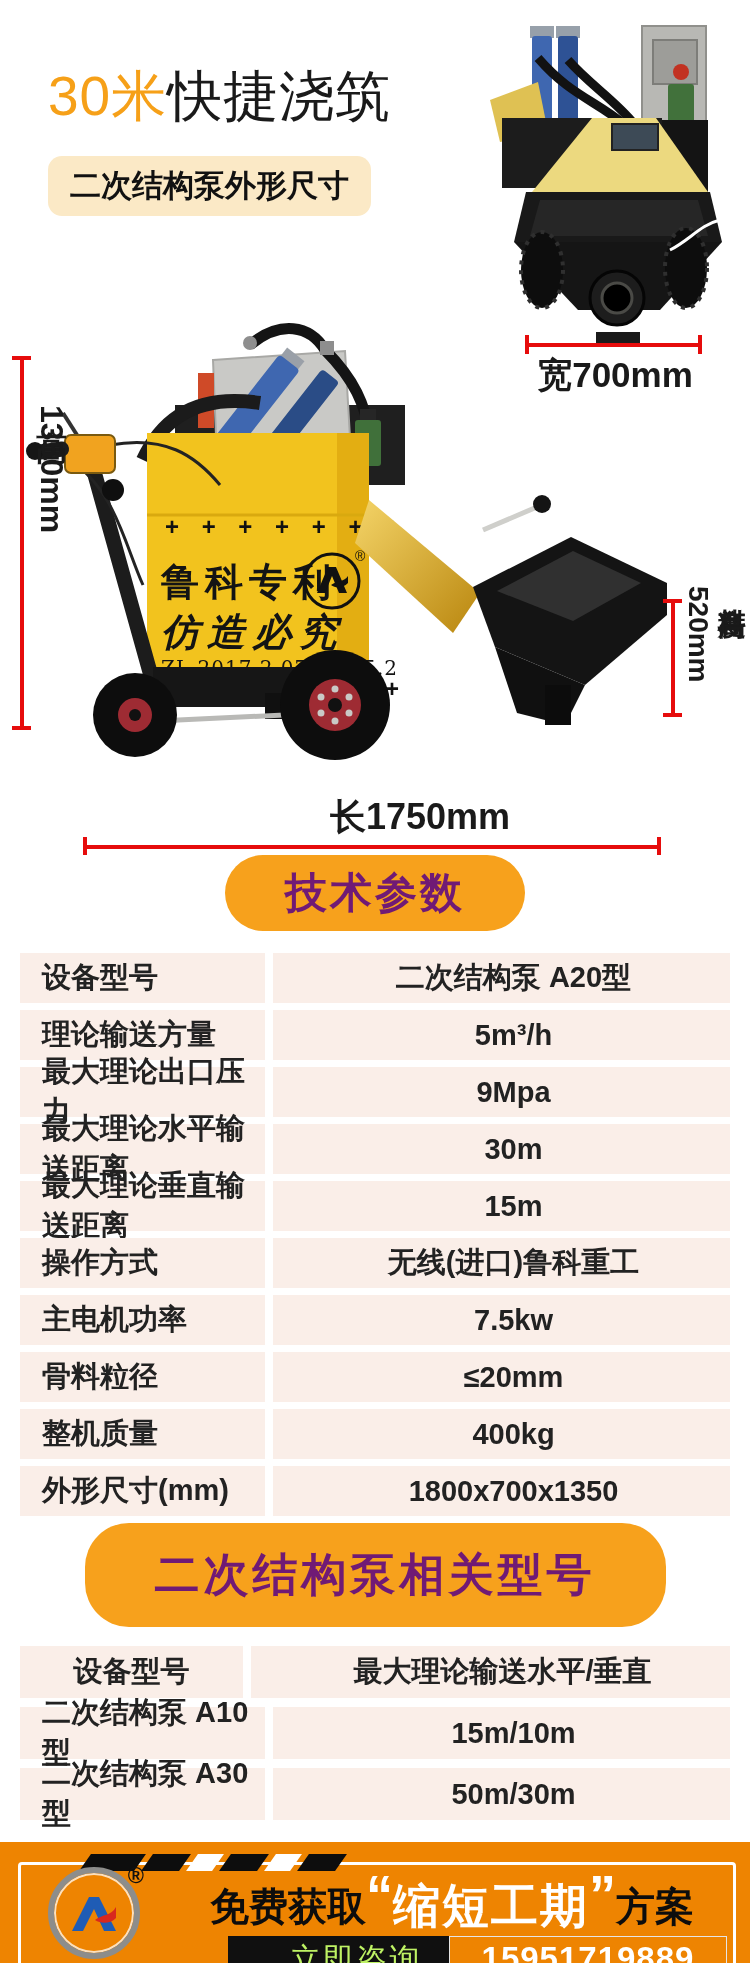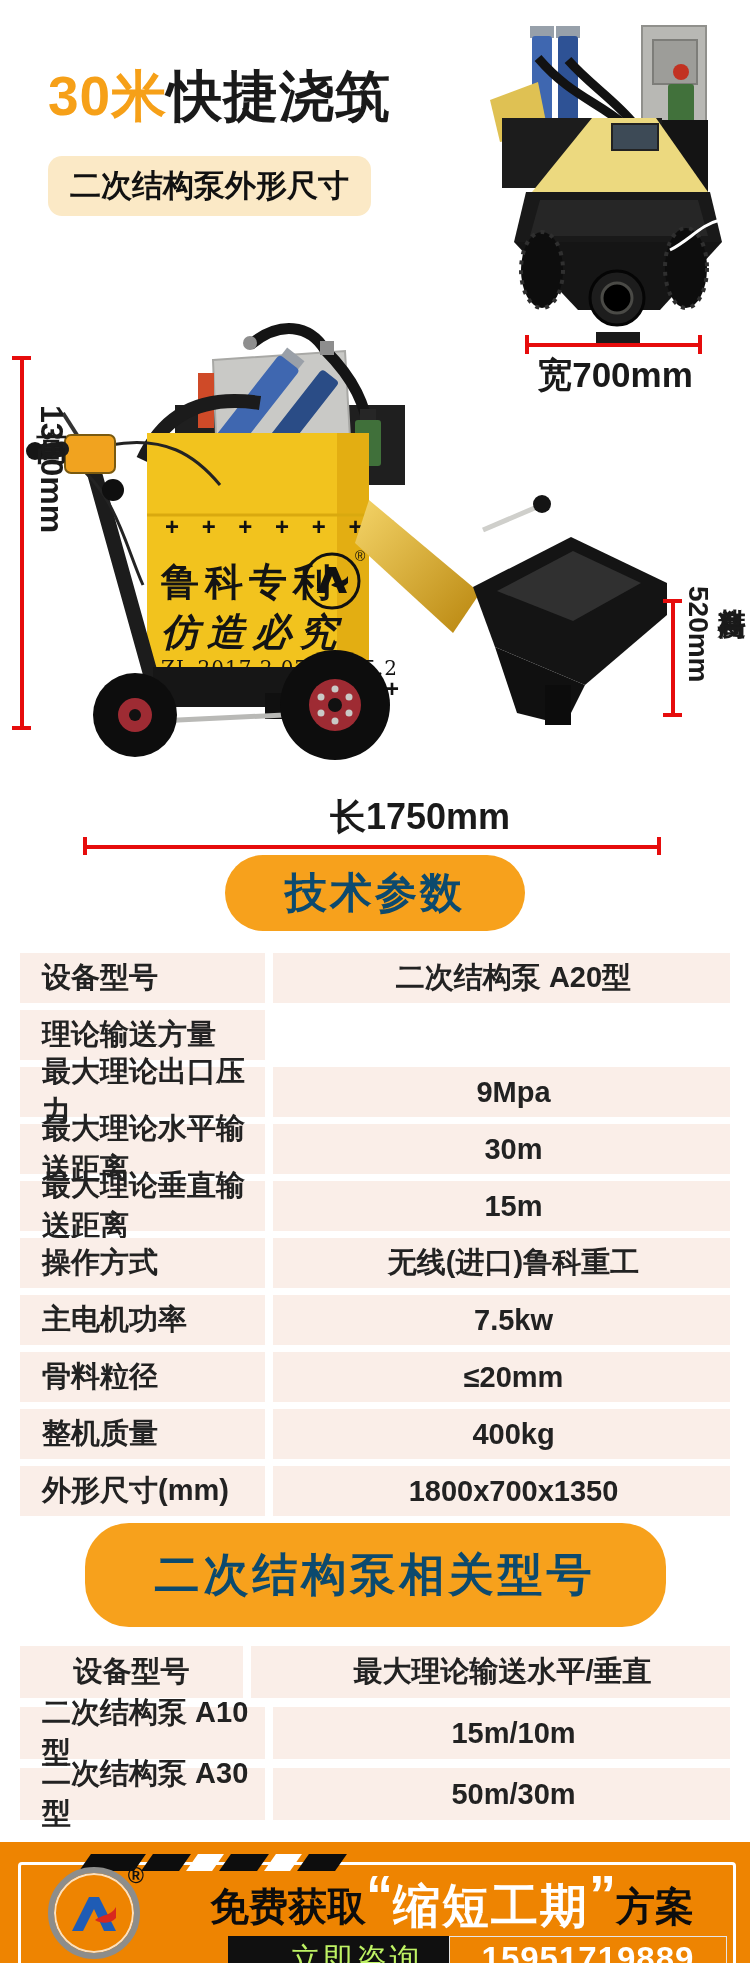--- a/index.html
+++ b/index.html
@@ -3,21 +3,21 @@
 <meta charset="utf-8">
 <style>
   * { margin:0; padding:0; box-sizing:content-box; }
   body {
     width:750px; margin:0 auto; background:#ffffff;
     font-family:"Liberation Sans", sans-serif; color:#1a1a1a;
   }
   .visual-area { position:relative; width:750px; height:855px; overflow:hidden; }
 
   
-  .main-title { position:absolute; left:48px; top:60px; font-size:55px; font-weight:bold; letter-spacing:1px; white-space:nowrap; }
+  .main-title { position:absolute; left:48px; top:60px; font-size:55px; font-weight:normal; letter-spacing:1px; white-space:nowrap; }
   .main-title .hl { color:#f6a018; }
   .subtitle-badge { position:absolute; left:48px; top:156px; background:#fbe9c6; border-radius:14px; padding:9px 22px; font-size:31px; font-weight:bold; color:#111; }
   .width-dim-line { position:absolute; left:525px; top:343px; width:177px; height:4px; background:#e60c0c; }
   .width-dim-line::before, .width-dim-line::after { content:''; position:absolute; top:-8px; width:4px; height:19px; background:#e60c0c; }
   .width-dim-line::before { left:0; } .width-dim-line::after { right:0; }
   .width-dim-label { position:absolute; left:500px; top:352px; width:230px; text-align:center; font-size:35px; font-weight:bold; }
 
   .height-dim-line { position:absolute; left:20px; top:356px; width:4px; height:374px; background:#e60c0c; }
   .height-dim-line::before, .height-dim-line::after { content:''; position:absolute; left:-8px; width:19px; height:4px; background:#e60c0c; }
   .height-dim-line::before { top:0; } .height-dim-line::after { bottom:0; }
@@ -31,21 +31,21 @@
 
   .length-dim-label { position:absolute; left:280px; top:793px; width:280px; text-align:center; font-size:36px; font-weight:bold; }
   .length-dim-line { position:absolute; left:83px; top:845px; width:578px; height:4px; background:#e60c0c; }
   .length-dim-line::before, .length-dim-line::after { content:''; position:absolute; top:-8px; width:4px; height:19px; background:#e60c0c; }
   .length-dim-line::before { left:0; } .length-dim-line::after { right:0; }
 
   .front-view { position:absolute; left:420px; top:0; }
   .side-view  { position:absolute; left:25px;  top:285px; }
 
   
-  .pill { margin:0 auto; width:max-content; background:#f7a11c; color:#0c4a6e; font-weight:bold;
+  .pill { margin:0 auto; width:max-content; background:#f7a11c; color:#701a75; font-weight:bold;
           border-radius:44px; padding:10px 60px; font-size:42px; letter-spacing:3px; text-align:center; }
   .pill.wide { margin-top:7px; font-size:45px; padding:22px 70px; letter-spacing:4px; }
 
   
   .spec-table { width:710px; margin:22px auto 0; }
   .models-table { width:710px; margin:19px auto 0; }
   .t-row { display:flex; margin-bottom:7px; }
   .models-table .t-row { margin-bottom:9px; }
   .t-cell { background:#faeee8; height:50px; display:flex; align-items:center; font-size:29px; font-weight:600; color:#222; }
   .models-table .t-cell { height:52px; }
@@ -238,20 +238,21 @@
 
 <div class="pill">技术参数</div>
 
 <div class="spec-table">
   <div class="t-row">
     <div class="t-cell t-label">设备型号</div>
     <div class="t-cell t-value">二次结构泵 A20型</div>
   </div>
   <div class="t-row">
     <div class="t-cell t-label">理论输送方量</div>
+    <div class="t-cell t-value">5m³/h</div>
   </div>
   <div class="t-row">
     <div class="t-cell t-label">最大理论出口压力</div>
     <div class="t-cell t-value">9Mpa</div>
   </div>
   <div class="t-row">
     <div class="t-cell t-label">最大理论水平输送距离</div>
     <div class="t-cell t-value">30m</div>
   </div>
   <div class="t-row">

